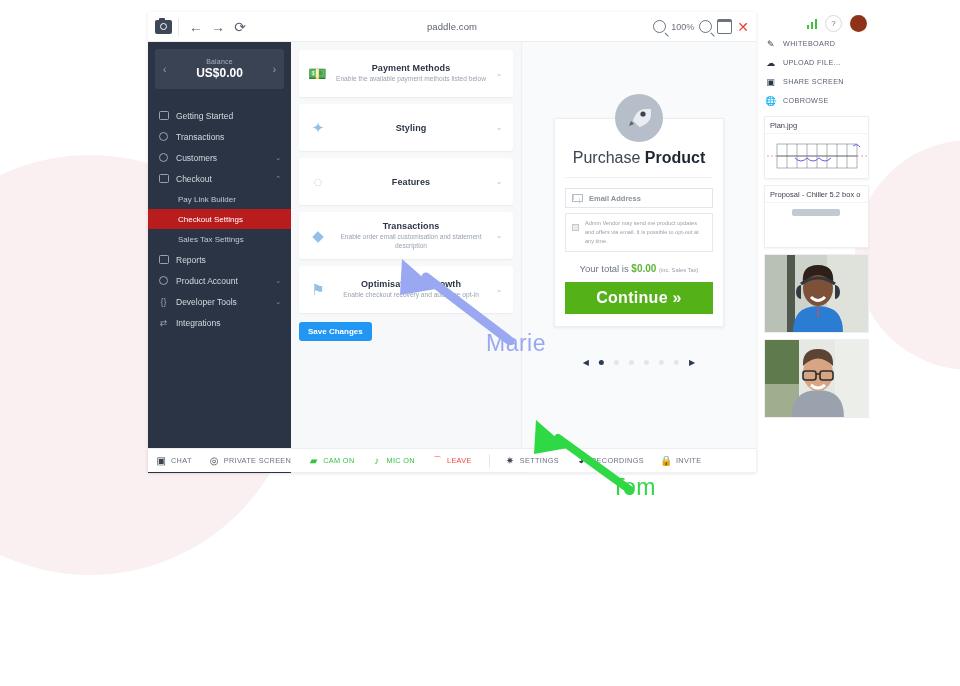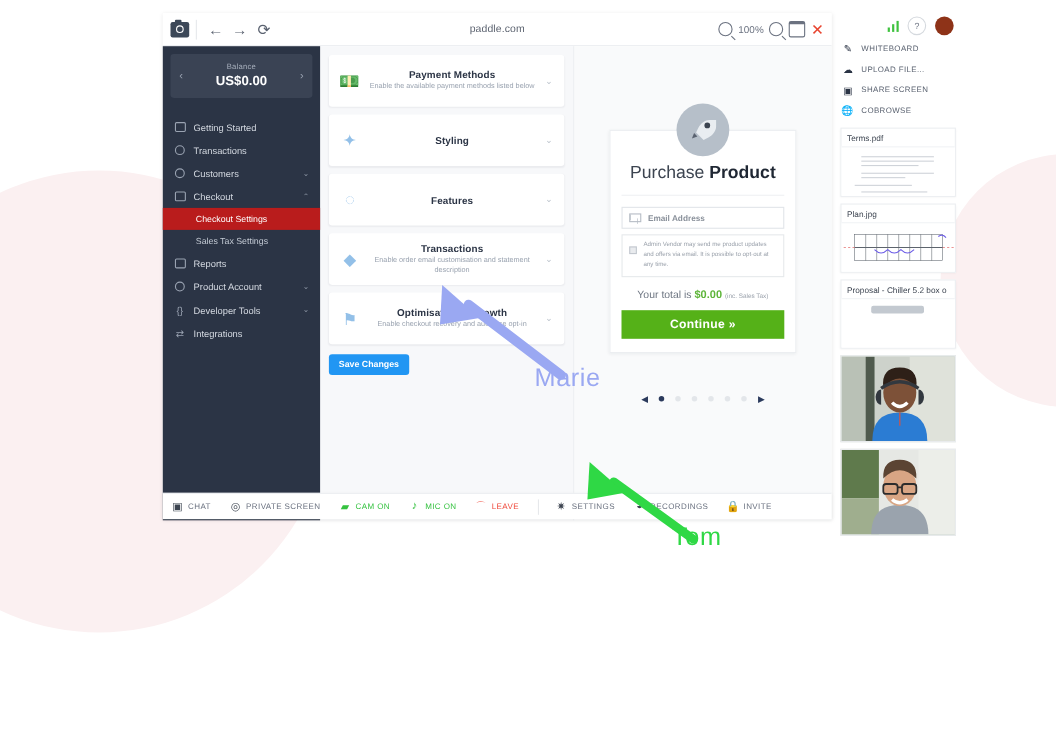--- a/index.html
+++ b/index.html
@@ -109,21 +109,21 @@
   .env{width:11px;height:8px;border:1px solid #b6bcc5;margin-right:6px;position:relative;flex:none;box-sizing:border-box;}
   .env::after{content:"";position:absolute;left:0;top:0;width:9px;height:5px;border-left:1px solid #b6bcc5;border-right:1px solid #b6bcc5;transform:skewY(28deg) scaleX(.62);transform-origin:left top;}
   .co-ph{font-size:7.5px;color:#8a919b;}
   .co-opt{display:flex;align-items:flex-start;border:1px solid #e6e9ec;margin-top:5px;padding:5px 6px;box-sizing:border-box;}
   .cbx{width:7px;height:7px;border:1px solid #c3c8cf;background:#e9ebee;margin-right:6px;margin-top:5px;flex:none;box-sizing:border-box;}
   .co-opt-t{font-size:5.6px;color:#9aa1ab;line-height:1.6;}
   .co-total{text-align:center;font-size:9.5px;color:#6e7682;margin:11px 0 8px;}
   .co-total b{color:#5fb53b;font-weight:bold;font-size:10px;}
   .co-total i{font-style:normal;font-size:5.8px;color:#9aa1ab;}
   .co-cta{
-    background:#55b118;color:#fff;text-align:center;font-size:11px;font-weight:bold;
+    background:#55b118;color:#fff;text-align:center;font-size:16px;font-weight:bold;
     padding:7px 0;letter-spacing:.3px;
   }
   .co-dots{position:absolute;left:50%;transform:translateX(-50%);top:316px;display:flex;align-items:center;gap:10px;}
   .dot{width:5px;height:5px;border-radius:50%;background:#e3e6ea;}
   .dot.on{background:#2b3a5c;}
   .pag-arrow{color:#2b3a5c;font-size:8px;}
 
   
   .mbar{
     position:absolute;left:148px;top:448px;width:608px;height:24px;z-index:3;
@@ -220,20 +220,23 @@
             <span class="caret">⌄</span>
           </div>
           <div class="nav-item">
             <span class="ni">
                 <span class="ico-box"></span>
               </span>
             <span>Checkout</span>
             <span class="caret">⌃</span>
           </div>
 
+          <div class="nav-sub">
+            <span>Pay Link Builder</span>
+          </div>
           <div class="nav-sub active">
             <span>Checkout Settings</span>
           </div>
           <div class="nav-sub">
             <span>Sales Tax Settings</span>
           </div>
 
           <div class="nav-item">
             <span class="ni">
                 <span class="ico-box"></span>
@@ -405,32 +408,20 @@
     </div>
     <div class="rail-act">
       <span class="gl">▣</span>
       <span>SHARE SCREEN</span>
     </div>
     <div class="rail-act">
       <span class="gl">🌐</span>
       <span>COBROWSE</span>
     </div>
 
-    <div class="file-card">
-      <div class="file-name">Terms.pdf</div>
-      <div class="file-thumb">
-        <div class="tl" style="left:18px;top:8px;width:66px"></div>
-        <div class="tl" style="left:18px;top:12px;width:66px"></div>
-        <div class="tl" style="left:18px;top:16px;width:52px"></div>
-        <div class="tl" style="left:18px;top:23px;width:66px"></div>
-        <div class="tl" style="left:18px;top:27px;width:40px"></div>
-        <div class="tl" style="left:12px;top:34px;width:52px"></div>
-        <div class="tl" style="left:18px;top:40px;width:60px"></div>
-      </div>
-    </div>
 
     <div class="file-card">
       <div class="file-name">Plan.jpg</div>
       <div class="file-thumb">
         <svg width="105" height="44" viewBox="0 0 105 44">
           <g stroke="#5d646d" stroke-width=".5" fill="none">
             <rect x="12" y="10" width="80" height="24"></rect>
             <line x1="22" y1="10" x2="22" y2="34"></line>
               <line x1="32" y1="10" x2="32" y2="34"></line>
             <line x1="42" y1="10" x2="42" y2="34"></line>

